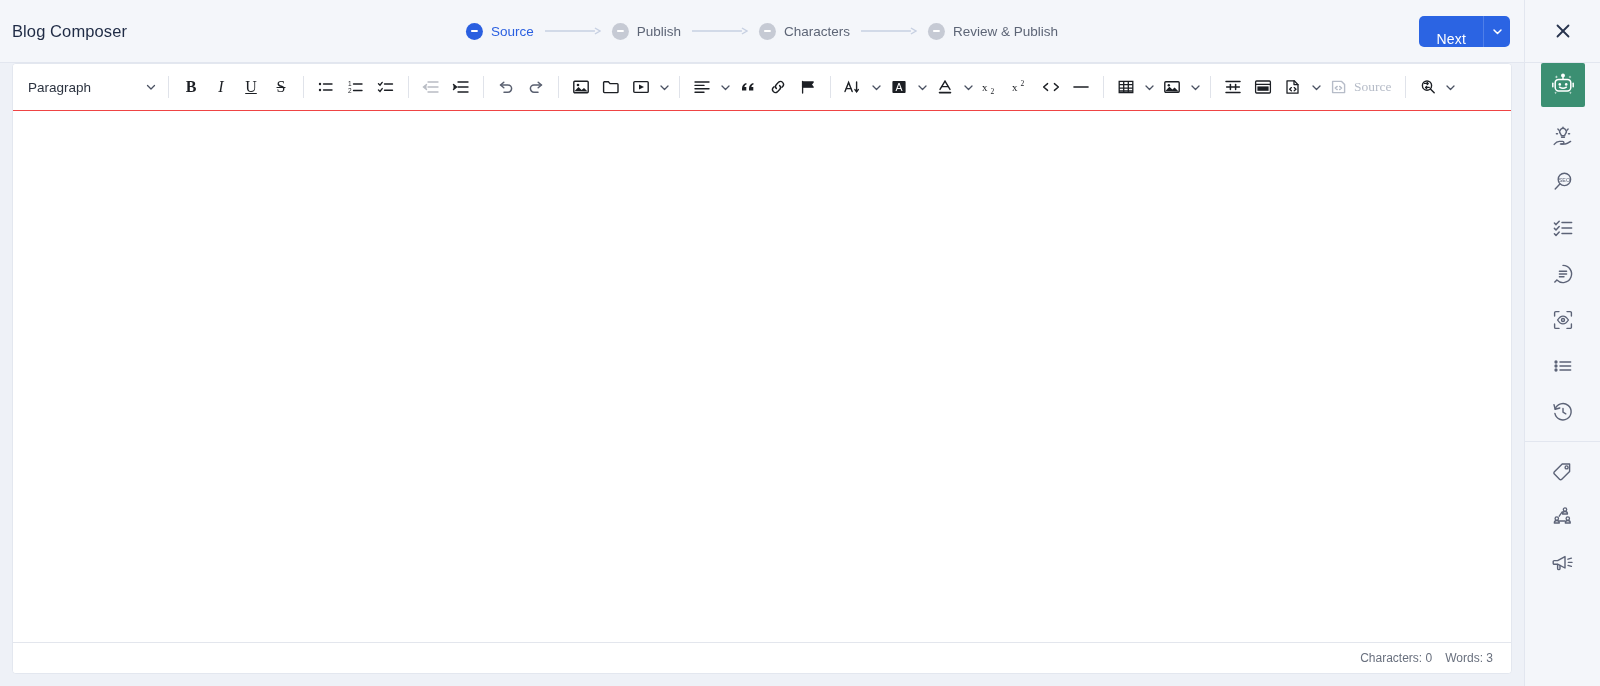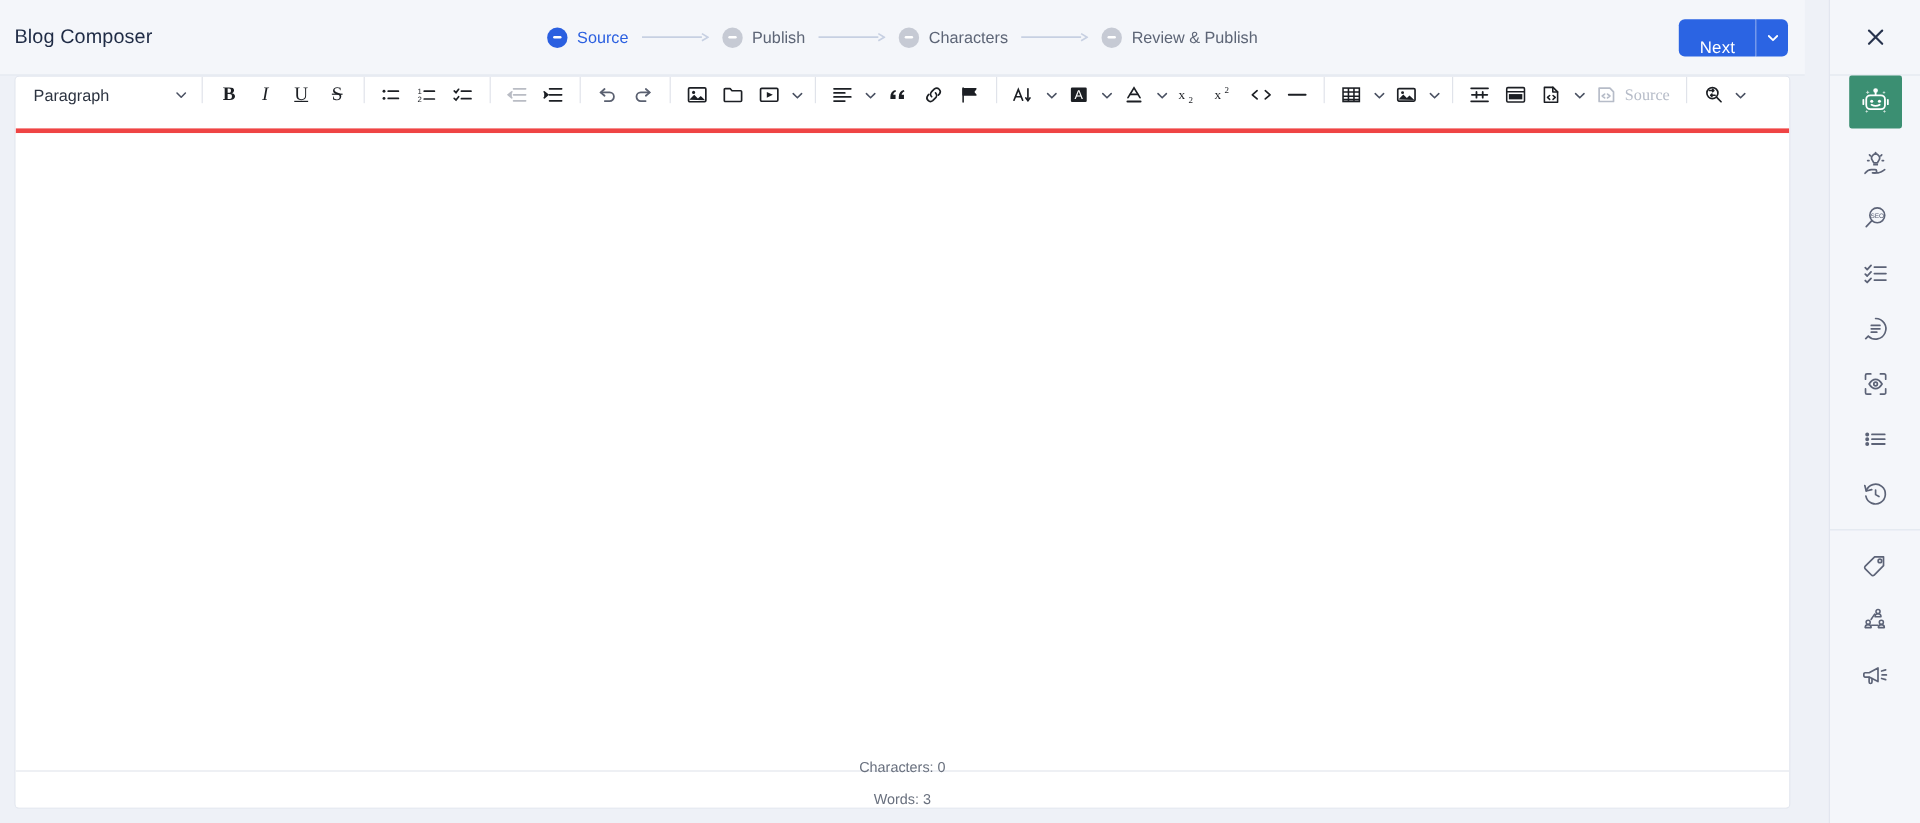--- a/index.html
+++ b/index.html
@@ -7,21 +7,20 @@
     width: 1600px; height: 686px;
     font-family: "Liberation Sans", sans-serif;
     background: #eef1f7;
     overflow: hidden;
   }
   .app {
     position: relative;
     width: 1600px; height: 686px;
     display: flex;
     background: #eef1f7;
-    gap: 20px;
   }
 
   
   .main-col {
     width: 1524px;
     height: 686px;
     display: flex;
     flex-direction: column;
     background: #eef1f7;
   }
@@ -158,23 +157,23 @@
     flex: 1;
     background: #ffffff;
     border: 1px solid #e3e7ef;
     border-radius: 4px;
     display: flex;
     flex-direction: column;
     overflow: hidden;
   }
   .toolbar {
     min-height: 47px;
-    border-bottom: 4px solid #ef4444;
-    display: flex;
-    align-items: flex-start;
+    border-bottom: 1px solid #ef4444;
+    display: flex;
+    align-items: center;
     padding: 0 8px;
     gap: 0;
     flex-wrap: nowrap;
     background: #fff;
   }
   .tb-btn {
     height: 30px;
     min-width: 30px;
     border: none;
     background: transparent;
@@ -254,21 +253,20 @@
   }
   .status-bar {
     border-top: 1px solid #e3e6ed;
     height: 31px;
     display: flex;
     align-items: center;
     justify-content: flex-end;
     padding: 0 18px;
     background: #fff;
     gap: 13px;
-    flex-direction: column;
   }
   .status-item {
     font-size: 12px;
     color: #69707e;
   }
 
   
   .rail {
     width: 76px;
     min-width: 76px;

